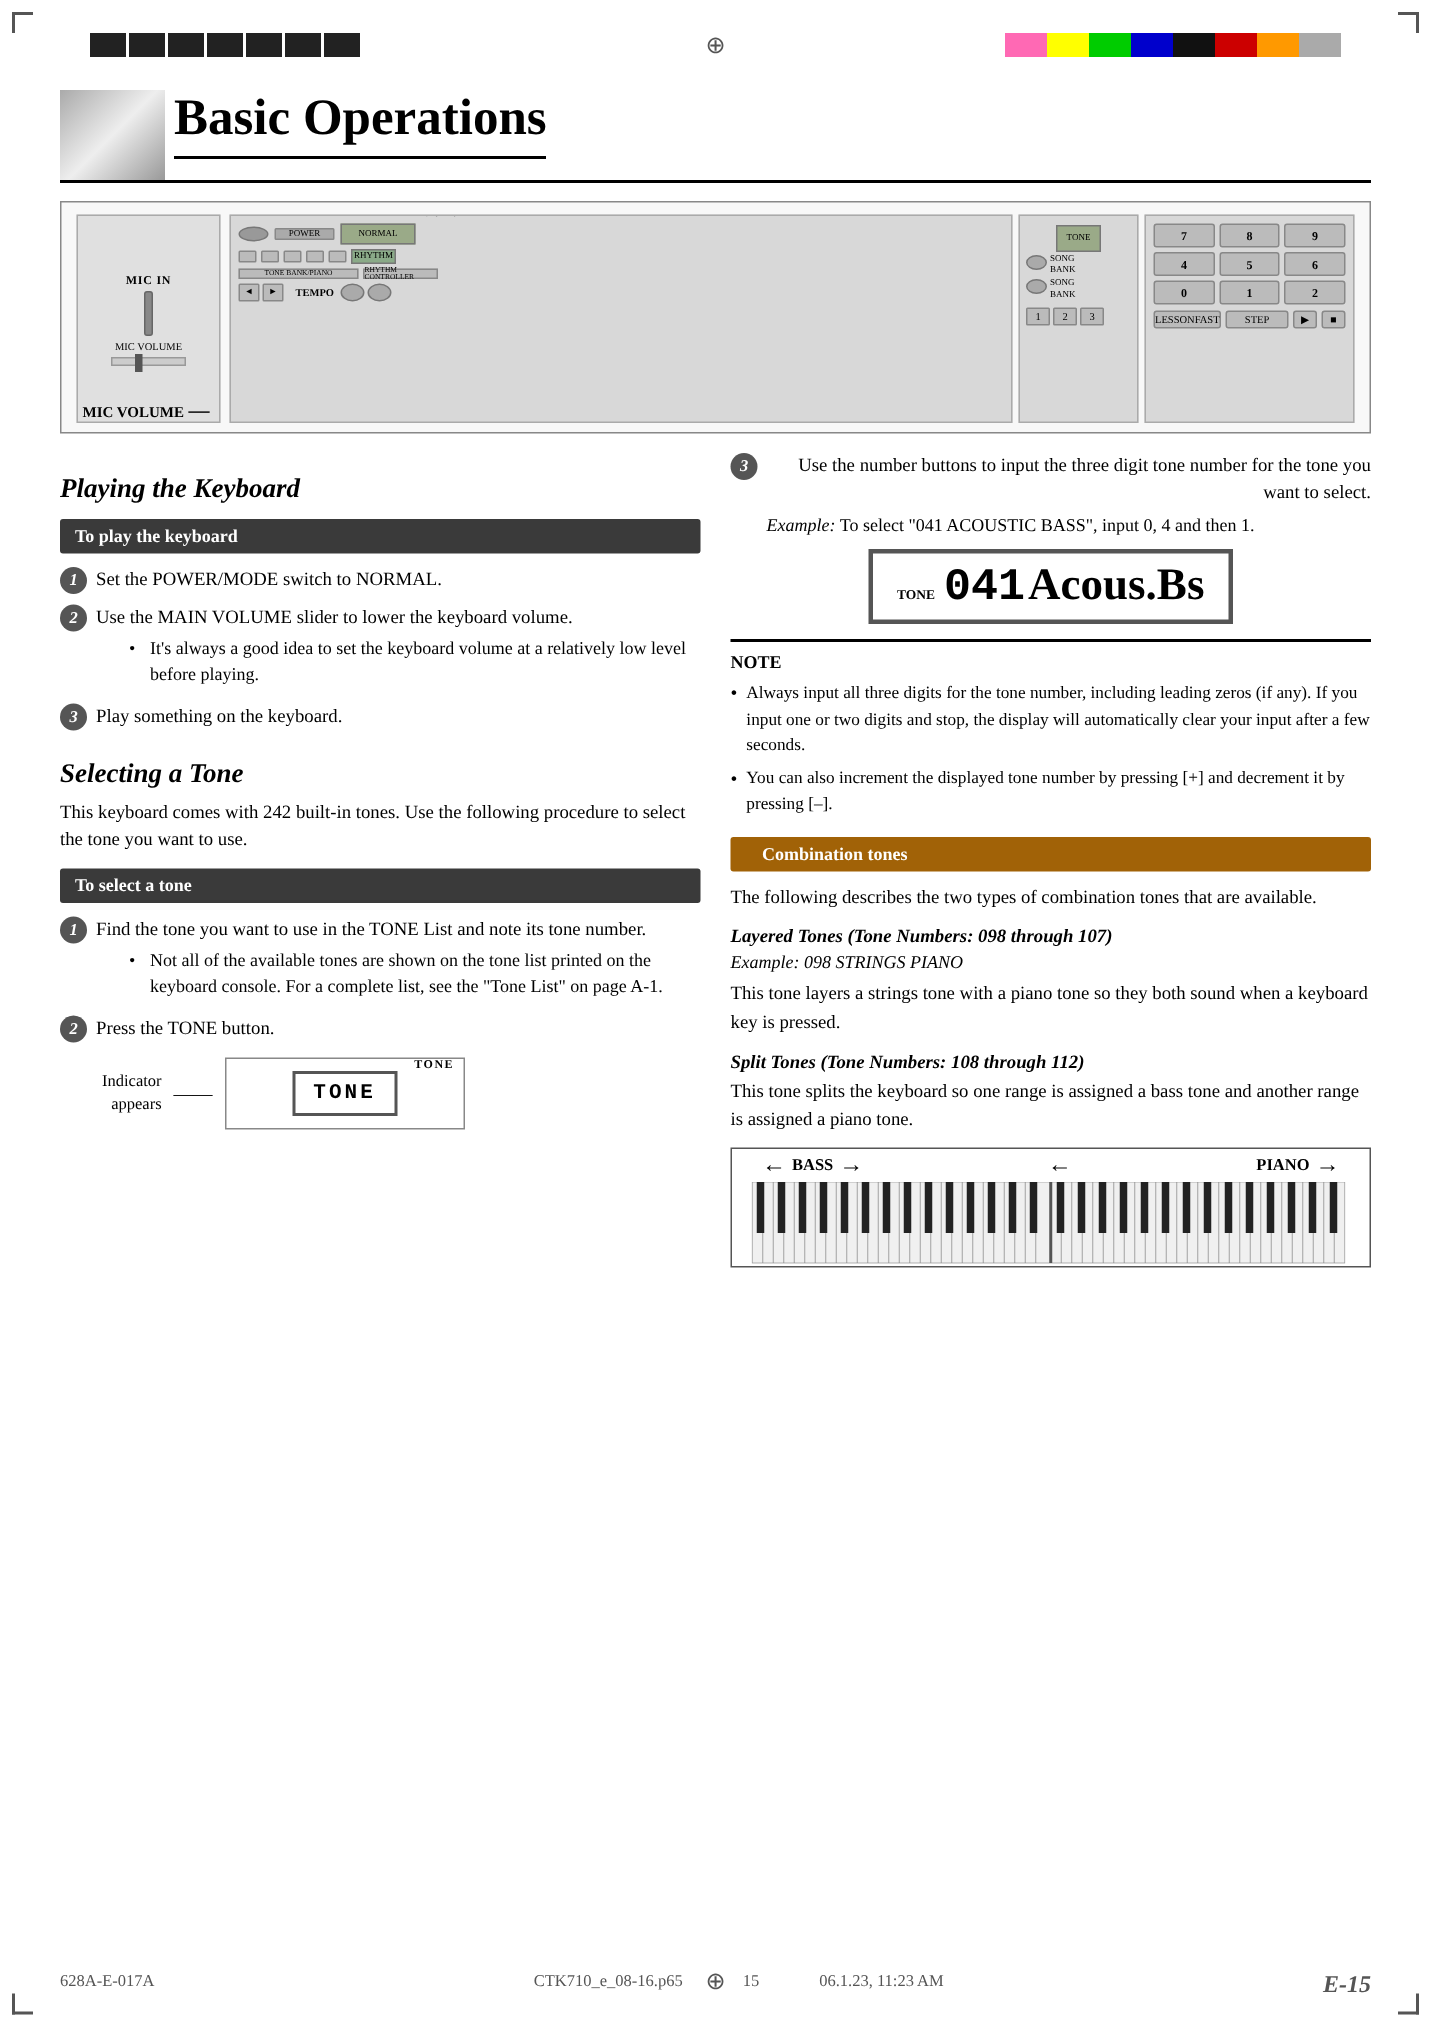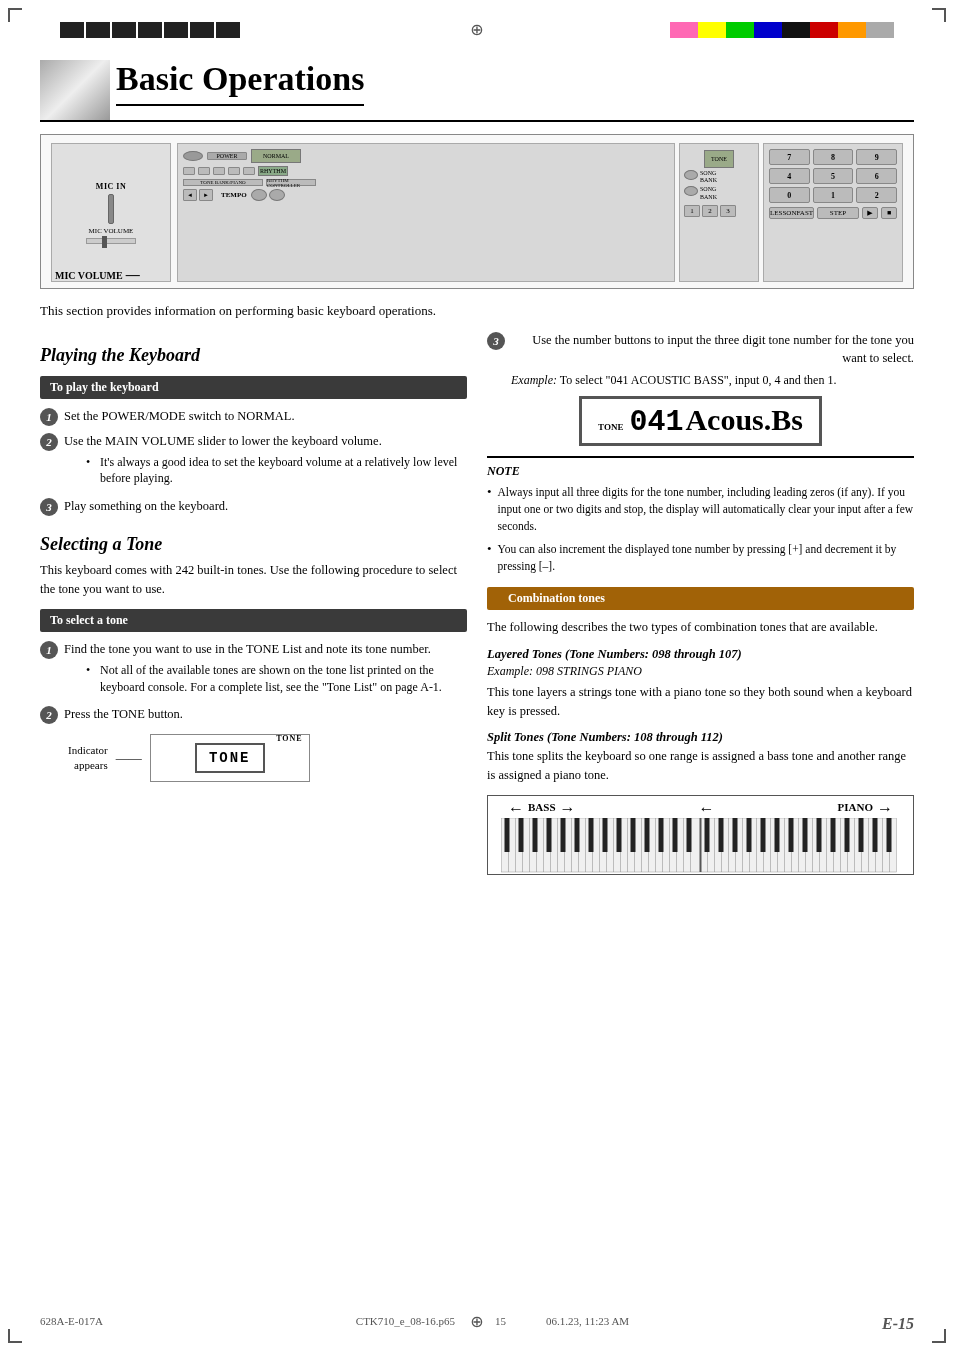--- a/index.html
+++ b/index.html
@@ -175,21 +175,20 @@
 
     
     .note-section {
       border-top: 2px solid #000;
       padding-top: 6px;
       margin: 10px 0;
     }
     .note-title {
       font-size: 12px;
       font-weight: bold;
-      font-style: italic;
       margin-bottom: 5px;
     }
     .note-text {
       font-size: 11.5px;
       line-height: 1.5;
       margin-bottom: 5px;
     }
 
     
     .combo-heading {
@@ -371,21 +370,21 @@
 <div class="content">
 
   <div style="padding-left:76px; border-bottom:2px solid #000; padding-bottom:6px; margin-bottom:10px;">
     <span class="page-title" style="font-size:34px; font-weight:bold; display:inline-block; padding-left:0;">Basic Operations</span>
   </div>
 
   <div class="keyboard-diagram">
 
     <div style="display:flex; width:100%; height:100%; position:relative; padding:8px 10px 6px 10px;">
 
-      <div style="width:120px; border:1px solid #aaa; background:#e0e0e0; display:flex; flex-direction:column; align-items:center; justify-content:center; padding:4px; gap:3px; margin-right:6px; flex-shrink:0;">
+      <div style="width:96px; border:1px solid #aaa; background:#e0e0e0; display:flex; flex-direction:column; align-items:center; justify-content:center; padding:4px; gap:3px; margin-right:6px; flex-shrink:0;">
         <div style="font-size:8px; font-weight:bold; letter-spacing:0.5px;">MIC IN</div>
         <div style="width:6px; height:30px; background:#888; border:1px solid #666; border-radius:2px;"></div>
         <div style="font-size:7px;">MIC VOLUME</div>
         <div style="width:50px; height:6px; background:#ccc; border:1px solid #999; position:relative;">
           <div style="position:absolute;left:15px;top:-3px;width:5px;height:12px;background:#555;"></div>
         </div>
       </div>
 
       <div style="flex:1; border:1px solid #aaa; background:#d8d8d8; position:relative; padding:5px; overflow:hidden;">
 
@@ -467,21 +466,20 @@
       </div>
 
     </div>
 
     <div style="position:absolute;bottom:5px;left:14px;font-size:10px;font-weight:bold;display:flex;align-items:center;gap:3px;">
       <span>MIC VOLUME</span>
       <span style="font-size:14px;">—</span>
     </div>
   </div>
 
-  <p class="intro-text" style="margin-top:8px;">This section provides information on performing basic keyboard operations.</p>
 
   <div class="two-col">
 
     <div class="col-left">
 
       <div class="section-heading">Playing the Keyboard</div>
 
       <div class="dark-band">To play the keyboard</div>
 
       <div class="step-row">

